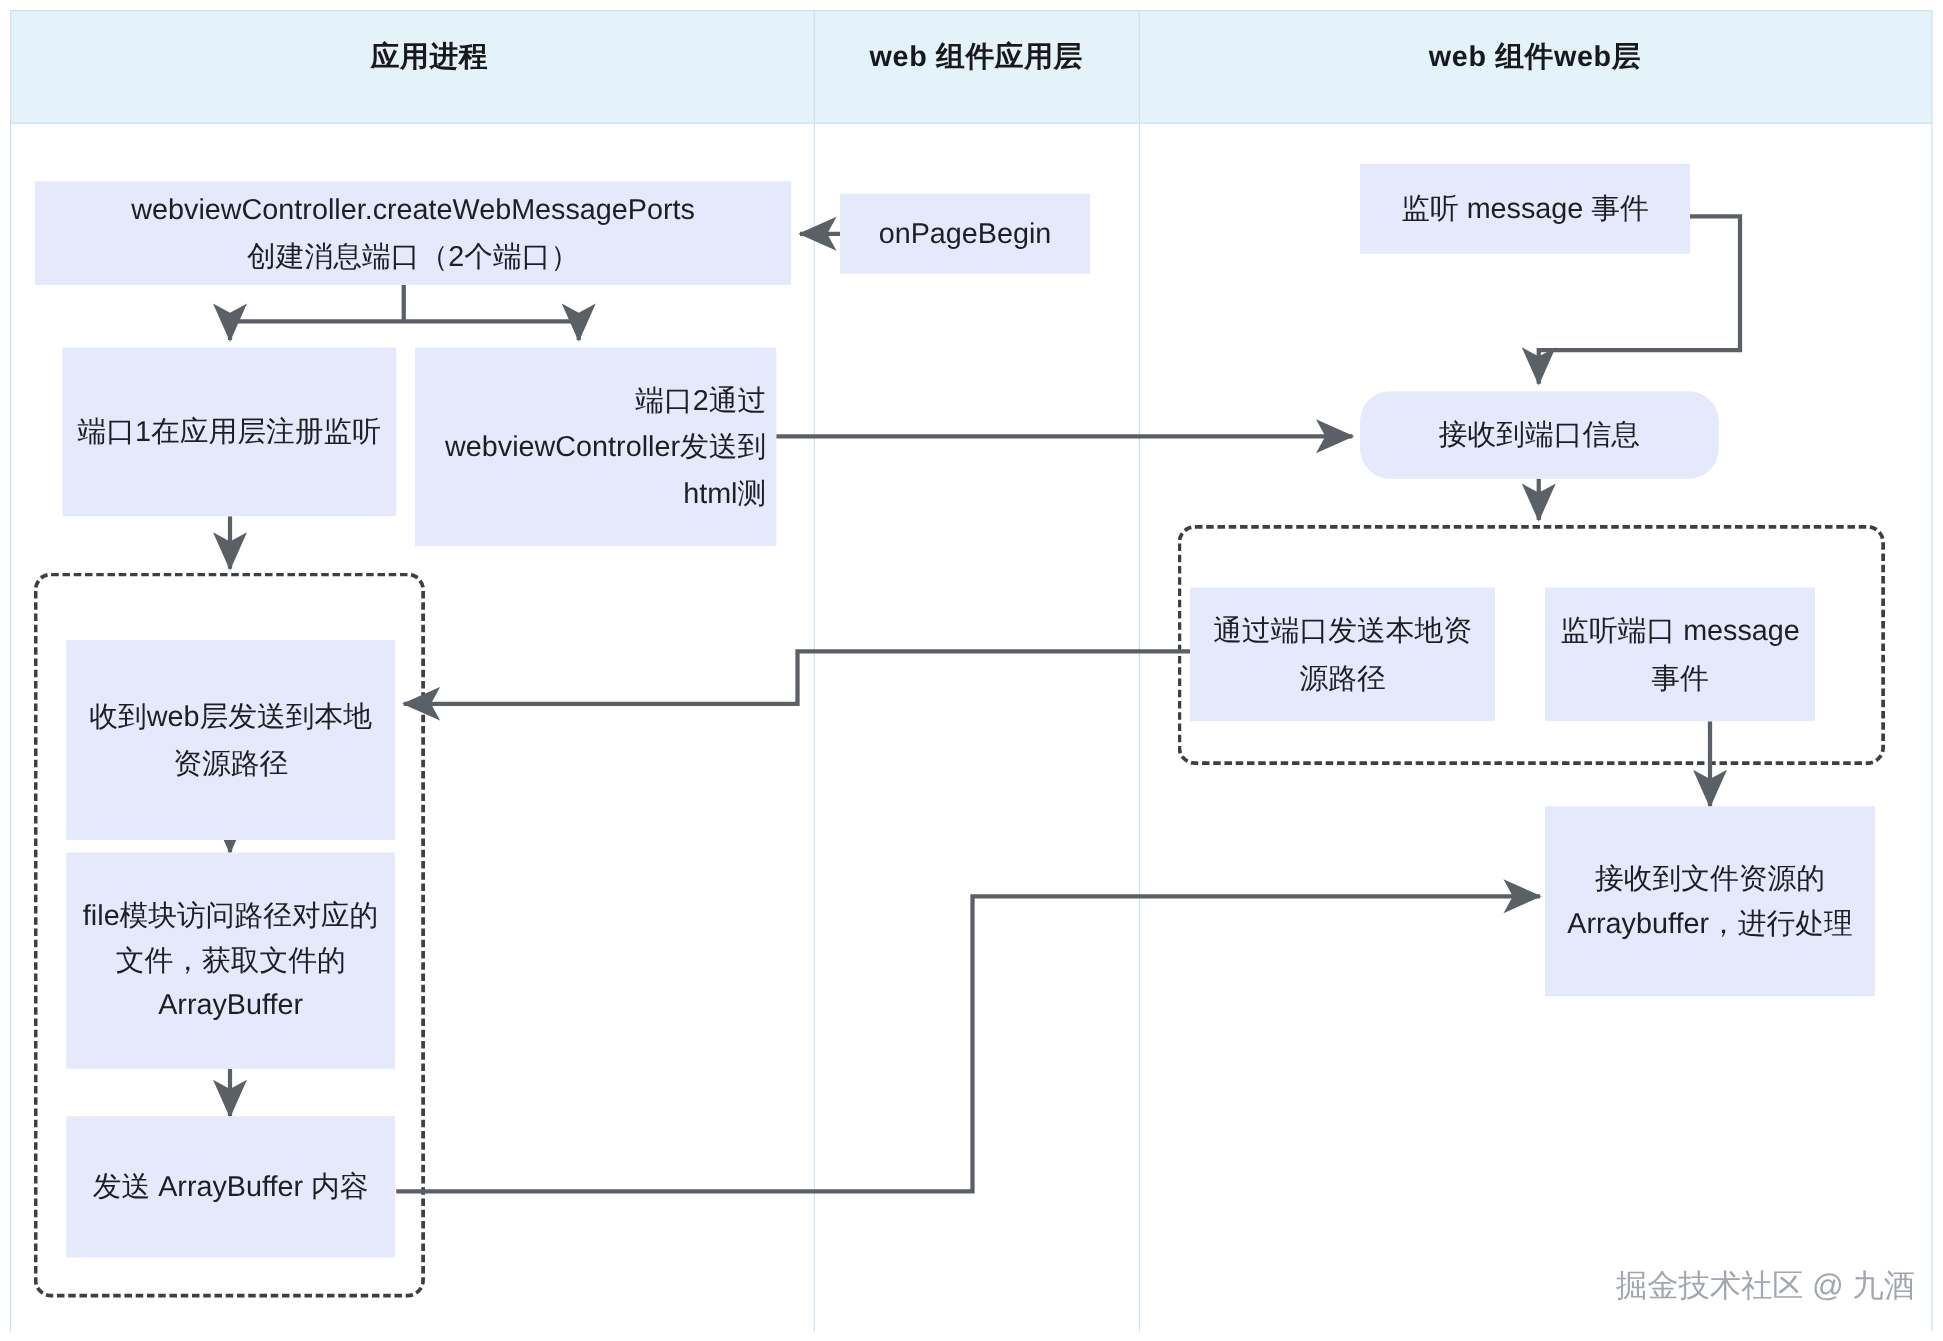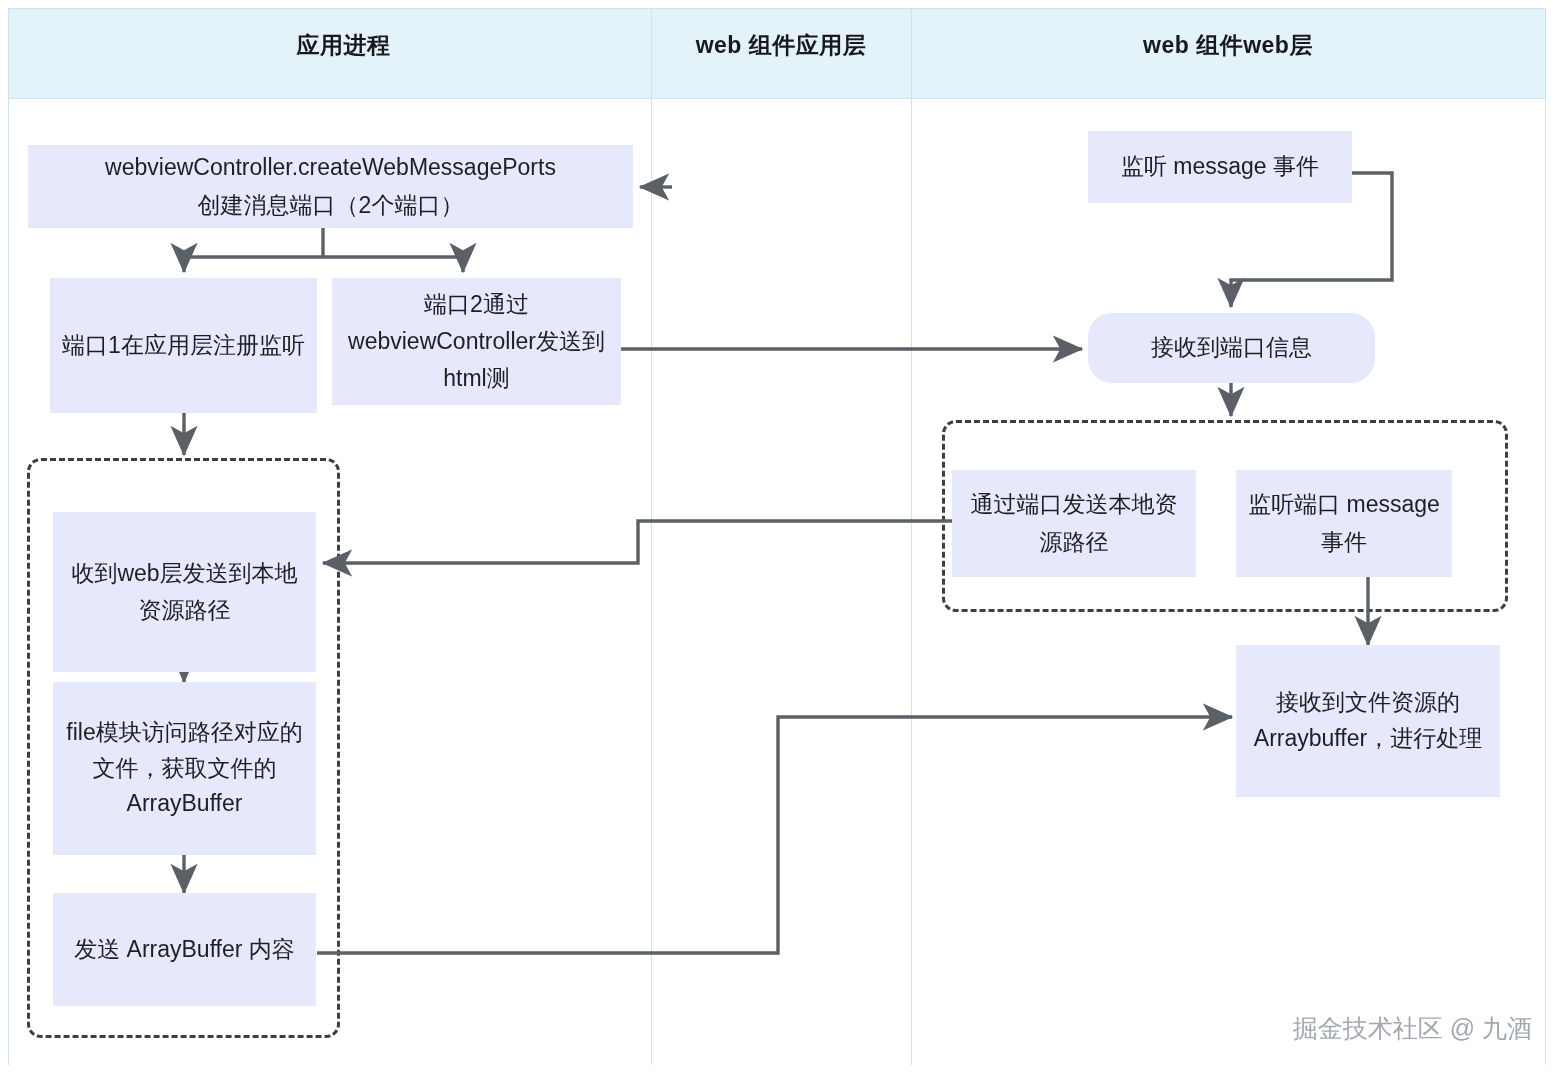--- a/index.html
+++ b/index.html
@@ -159,28 +159,29 @@
     </g>
   </svg>
 
   <div class="node" style="left:28px; top:145px; width:605px; height:83px; flex-direction:column;">
     <span>webviewController.createWebMessagePorts</span>
     <span>创建消息端口（2个端口）</span>
   </div>
 
   <div class="node" style="left:50px; top:278px; width:267px; height:135px;">端口1在应用层注册监听</div>
 
-  <div class="node" style="left:332px; top:278px; width:289px; height:127px;">端口2通过webviewController发送到html测</div>
+  <div class="node" style="left:332px; top:278px; width:289px; height:159px;text-align:right;">端口2通过webviewController发送到html测</div>
 
   <div class="node" style="left:53px; top:488px; width:263px; height:160px;margin-top:24px;">收到web层发送到本地资源路径</div>
 
   <div class="node" style="left:53px; top:893px; width:263px; height:113px;">发送 ArrayBuffer 内容</div>
 
   <div class="node tight" style="left:53px; top:682px; width:263px; height:173px;">file模块访问路径对应的文件，获取文件的ArrayBuffer</div>
 
+  <div class="node" style="left:672px; top:155px; width:200px; height:64px;">onPageBegin</div>
 
   <div class="node" style="left:1088px; top:131px; width:264px; height:72px;">监听 message 事件</div>
 
   <div class="node" style="left:1088px; top:313px; width:287px; height:70px;border-radius:24px;">接收到端口信息</div>
 
   <div class="node" style="left:952px; top:470px; width:244px; height:107px;">通过端口发送本地资源路径</div>
 
   <div class="node" style="left:1236px; top:470px; width:216px; height:107px;">监听端口 message 事件</div>
 
   <div class="node tight" style="left:1236px; top:645px; width:264px; height:152px;">接收到文件资源的Arraybuffer，进行处理</div>

